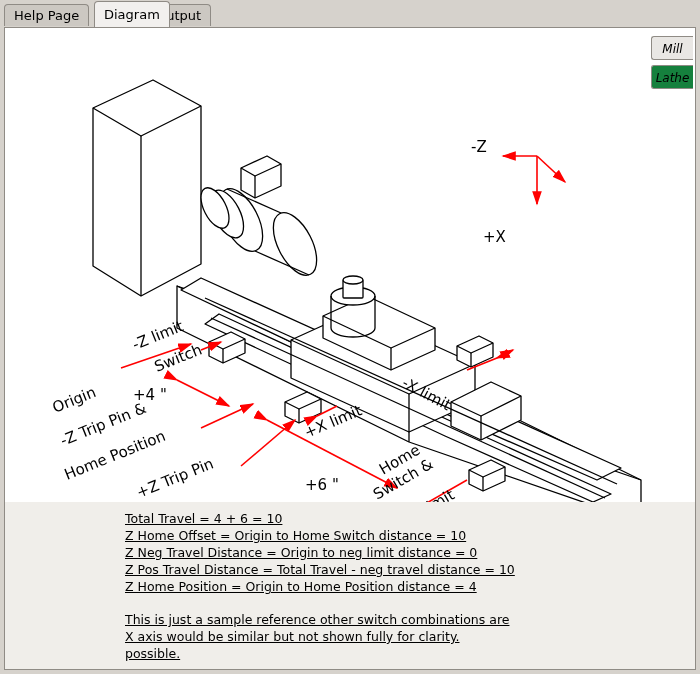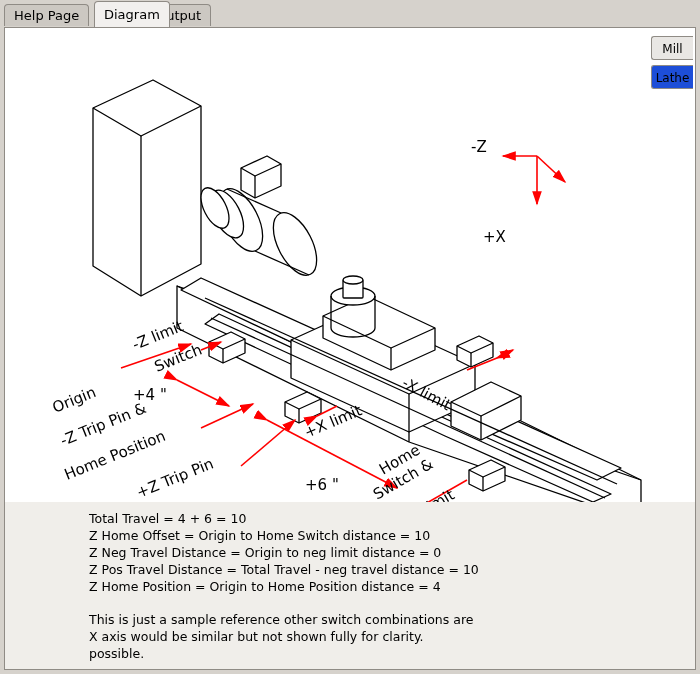--- a/index.html
+++ b/index.html
@@ -74,55 +74,57 @@
     overflow: hidden;
   }
 
   
   .side-tabs {
     position: absolute;
     top: 8px;
     right: 0px;
     width: 44px;
     z-index: 5;
+    font-style: italic;
   }
   .side-tab {
     display: block;
     width: 42px;
     height: 24px;
     line-height: 24px;
     text-align: center;
     font-size: 12px;
     border: 1px solid #8f8b85;
     background: #e9e7e4;
     box-sizing: border-box;
     margin-bottom: 5px;
     border-right: none;
     border-radius: 3px 0 0 3px;
   }
   .side-tab.selected {
-    background: #1d4ed8;
+    background: #15803d;
   }
 
   
   .notes {
     position: absolute;
     left: 0;
     top: 474px;
     width: 690px;
     height: 167px;
     background: #f0eeea;
     padding: 8px 0 0 0;
     box-sizing: border-box;
   }
   .notes-inner {
-    padding-left: 84px;
+    padding-left: 120px;
     font-size: 12.5px;
     line-height: 17px;
     color: #000;
+    text-decoration: underline;
   }
   .notes-gap { height: 16px; }
 
   svg { display: block; }
   text { font-family: "DejaVu Sans", sans-serif; }
 </style>
 </head>
 <body>
 
 <div class="tabbar">

